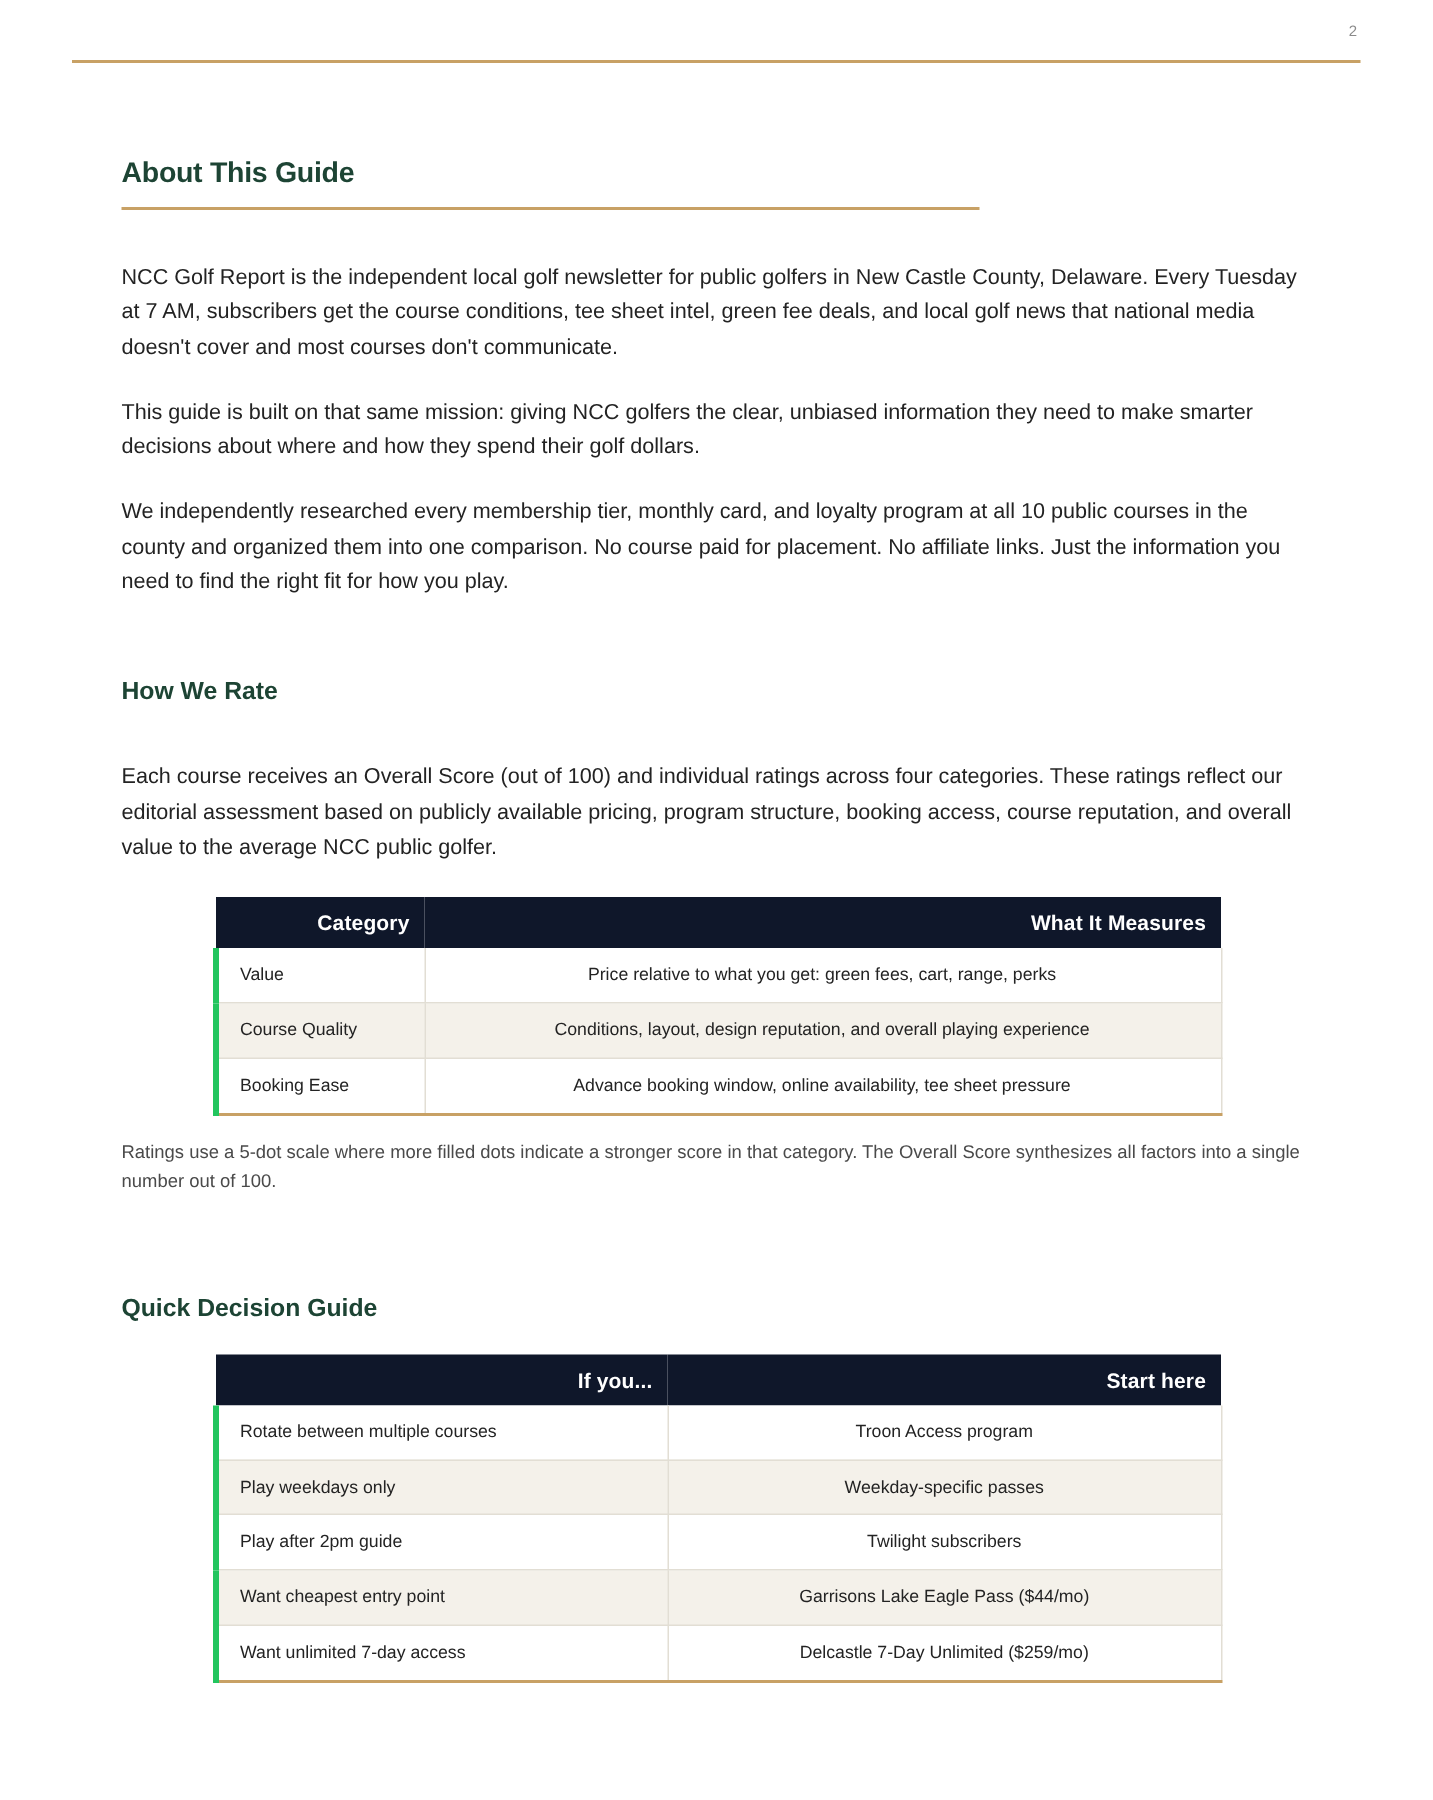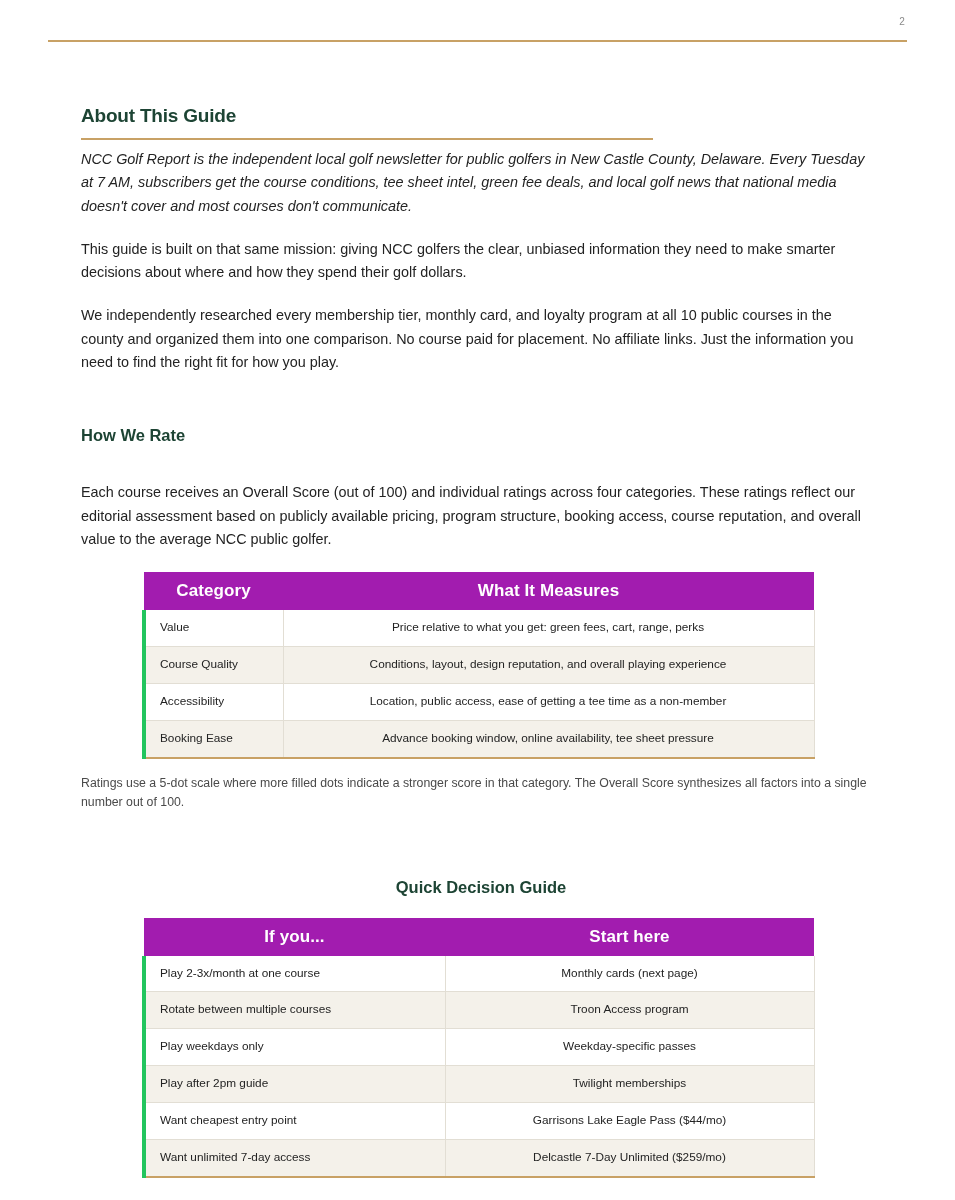--- a/index.html
+++ b/index.html
@@ -63,46 +63,46 @@
     background: #c8a165;
   }
 
   p.body-text {
     font-size: 14.4px;
     line-height: 1.62;
     color: #232323;
     margin: 20px 0 0 0;
     max-width: 797px;
   }
-  p.body-text.first { margin-top: 8px; font-style: italic; }
+  p.body-text.first { margin-top: 34px; }
 
   h2.section-title {
     font-size: 16.5px;
     font-weight: bold;
     color: #1d4434;
     margin: 52px 0 0 0;
   }
-  h2.section-title.spaced-more { margin-top: 66px; text-align: center; }
+  h2.section-title.spaced-more { margin-top: 66px; }
 
   h2.section-title + p.body-text { margin-top: 36px; }
 
   
   .data-table {
     border-collapse: collapse;
     margin: 21px 0 0 61px;
     width: 670px;
     table-layout: fixed;
     border-bottom: 2px solid #c8a165;
   }
   .data-table th {
-    background: #a21caf;
+    background: #0f172a;
     color: #ffffff;
-    font-size: 17px;
+    font-size: 14px;
     font-weight: bold;
-    text-align: center;
+    text-align: right;
     padding: 9px 10px;
     border: none;
     letter-spacing: 0.1px;
   }
   .data-table td {
     font-size: 11.8px;
     color: #232323;
     padding: 10px 14px;
     border: 1px solid #e2ded4;
     border-top: none;
@@ -170,24 +170,20 @@
       <tbody>
         <tr>
           <td>Value</td>
           <td class="measure-cell">Price relative to what you get: green fees, cart, range, perks</td>
         </tr>
         <tr>
           <td>Course Quality</td>
           <td class="measure-cell">Conditions, layout, design reputation, and overall playing experience</td>
         </tr>
         <tr>
-          <td>Accessibility</td>
-          <td class="measure-cell">Location, public access, ease of getting a tee time as a non-member</td>
-        </tr>
-        <tr>
           <td>Booking Ease</td>
           <td class="measure-cell">Advance booking window, online availability, tee sheet pressure</td>
         </tr>
       </tbody>
     </table>
 
     <p class="table-note">Ratings use a 5-dot scale where more filled dots indicate a stronger score in that category. The Overall Score synthesizes all factors into a single number out of 100.</p>
 
     <h2 class="section-title spaced-more">Quick Decision Guide</h2>
 
@@ -197,34 +193,30 @@
           <col class="c2">
         </colgroup>
       <thead>
         <tr>
           <th>If you...</th>
           <th>Start here</th>
         </tr>
       </thead>
       <tbody>
         <tr>
-          <td>Play 2-3x/month at one course</td>
-          <td>Monthly cards (next page)</td>
-        </tr>
-        <tr>
           <td>Rotate between multiple courses</td>
           <td>Troon Access program</td>
         </tr>
         <tr>
           <td>Play weekdays only</td>
           <td>Weekday-specific passes</td>
         </tr>
         <tr>
           <td>Play after 2pm guide</td>
-          <td>Twilight memberships</td>
+          <td>Twilight subscribers</td>
         </tr>
         <tr>
           <td>Want cheapest entry point</td>
           <td>Garrisons Lake Eagle Pass ($44/mo)</td>
         </tr>
         <tr>
           <td>Want unlimited 7-day access</td>
           <td>Delcastle 7-Day Unlimited ($259/mo)</td>
         </tr>
       </tbody>

